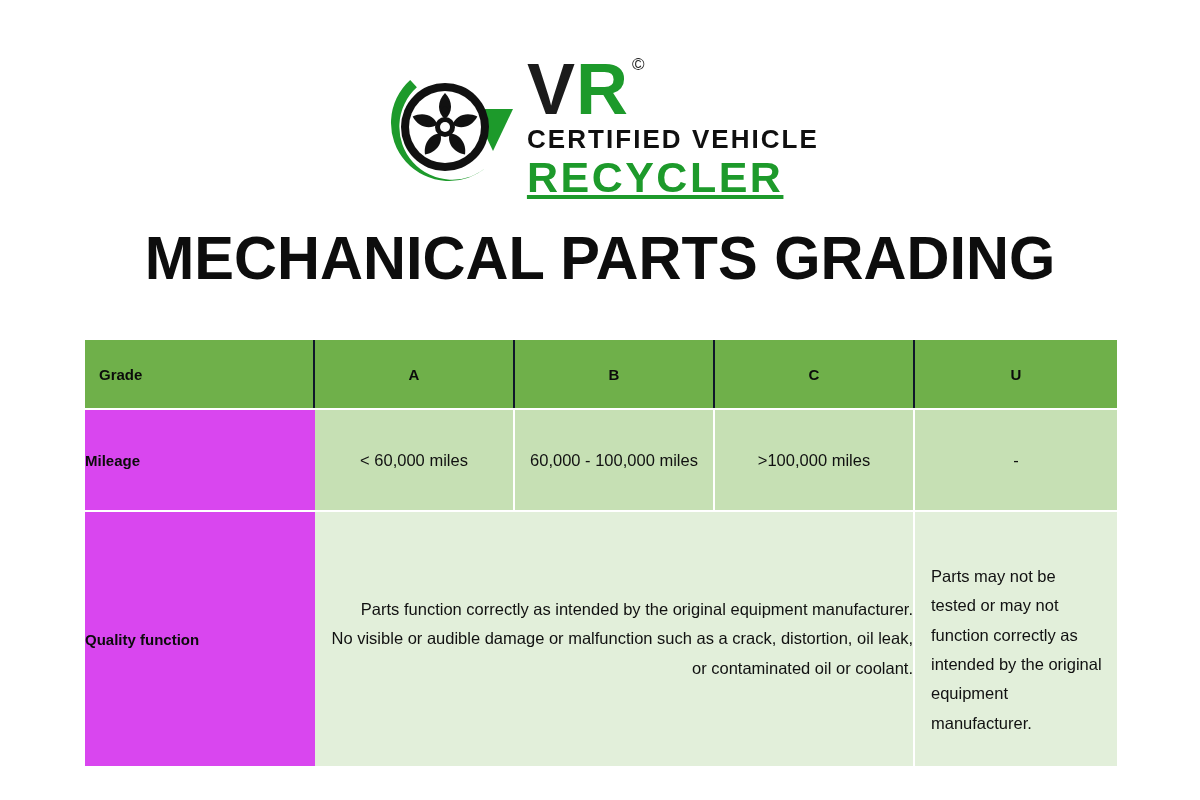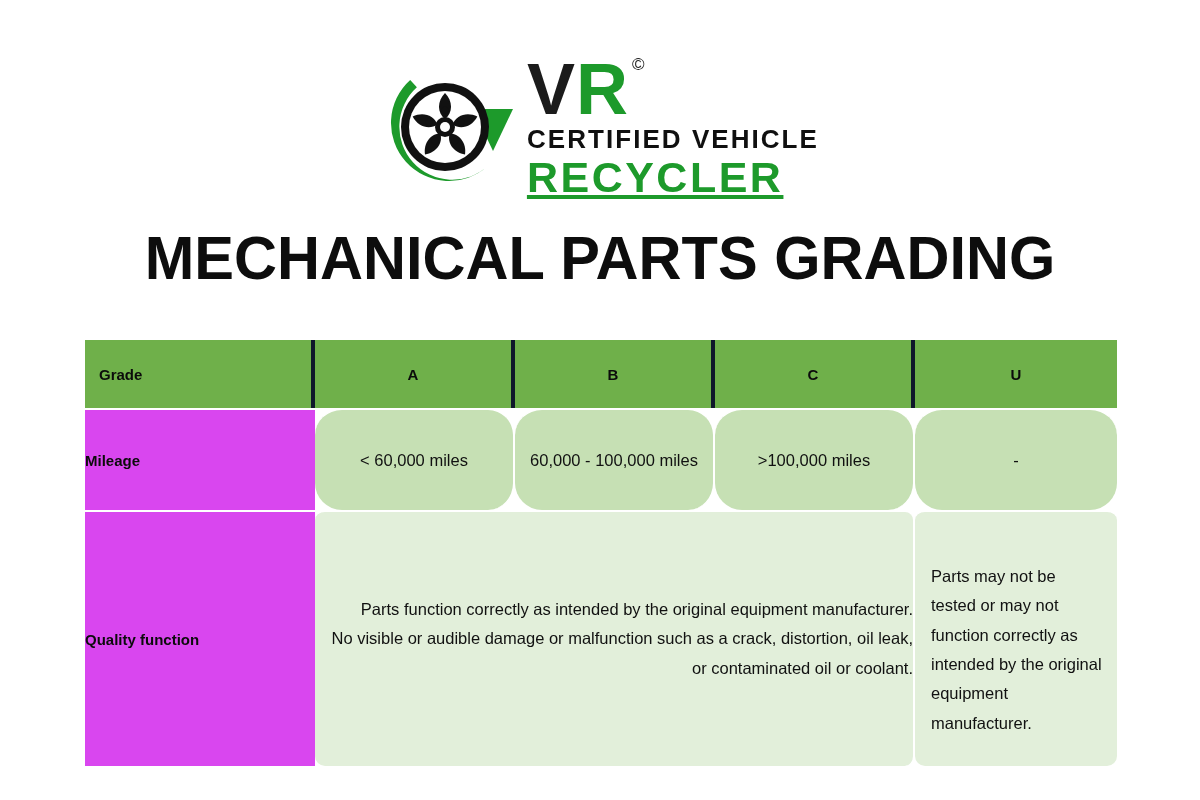--- a/index.html
+++ b/index.html
@@ -114,21 +114,21 @@
     padding: 0;
   }
 
   .hdr-cell {
     background: #6FB04A;
     height: 68px;
     color: #0b0b0b;
     font-weight: bold;
     font-size: 15px;
     text-align: center;
-    border-right: 4px solid #0f172a;
+    border-right: 2px solid #0f172a;
   }
   .hdr-cell.first {
     text-align: left;
     padding-left: 14px;
     font-size: 15px;
   }
   .hdr-cell.last { border-right: none; }
 
   .rowlabel {
     background: #d946ef;
@@ -143,35 +143,33 @@
   .mile-cell {
     background: #C6E0B4;
     height: 100px;
     text-align: center;
     font-size: 16.5px;
     color: #111111;
     line-height: 1.75;
     border-top: 2px solid #ffffff;
     border-right: 2px solid #ffffff;
     padding: 0 8px;
-    border-radius: 27px;
   }
   .mile-cell.last { border-right: none; }
 
   .qual-cell {
     background: #E2EFDA;
     height: 232px;
     vertical-align: top;
     font-size: 16.5px;
     color: #111111;
     line-height: 1.78;
     border-top: 2px solid #ffffff;
     border-right: 2px solid #ffffff;
     padding: 30px 18px 0 18px;
-    border-radius: 10px;
   }
   .qual-cell.last {
     border-right: none;
     padding-top: 22px;
     padding-left: 16px;
     padding-right: 14px;
   }
   .qual-cell p { margin: 0; text-align: right; }
   .qual-cell p + p { }
 </style>

